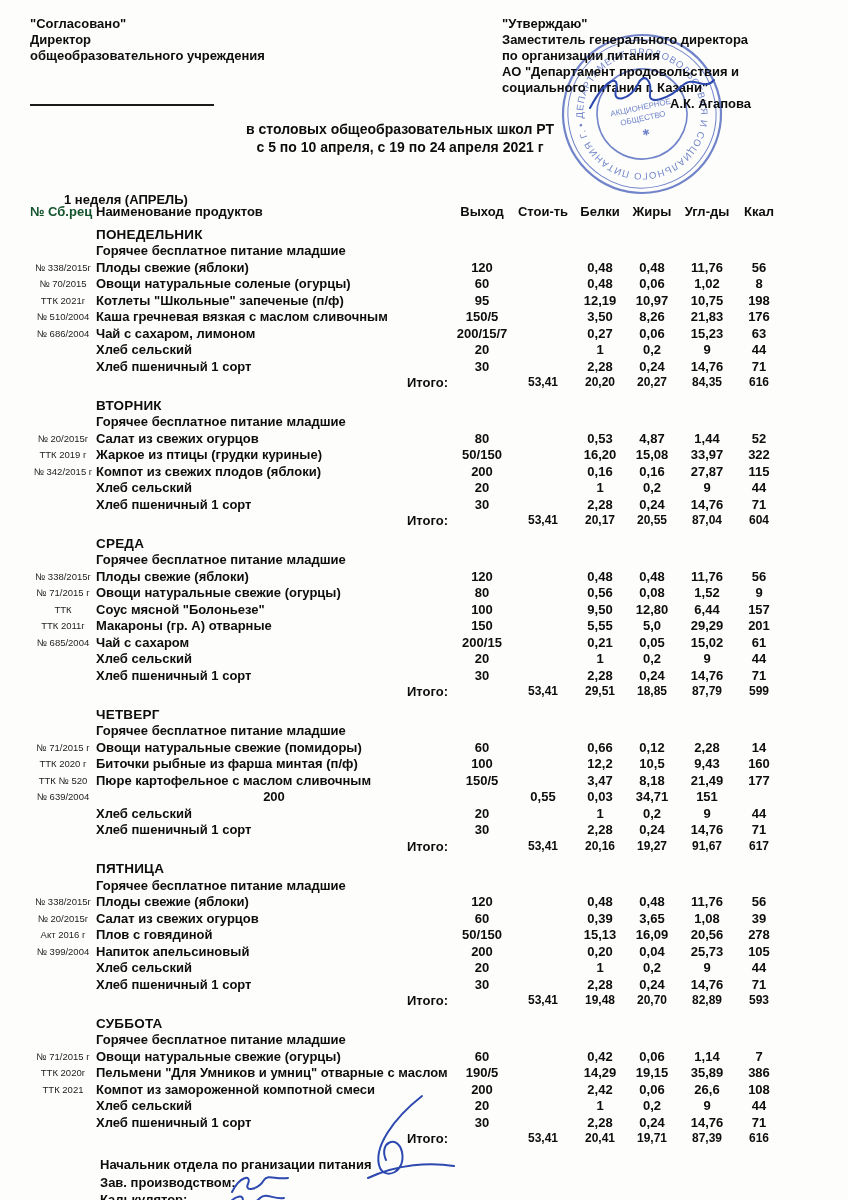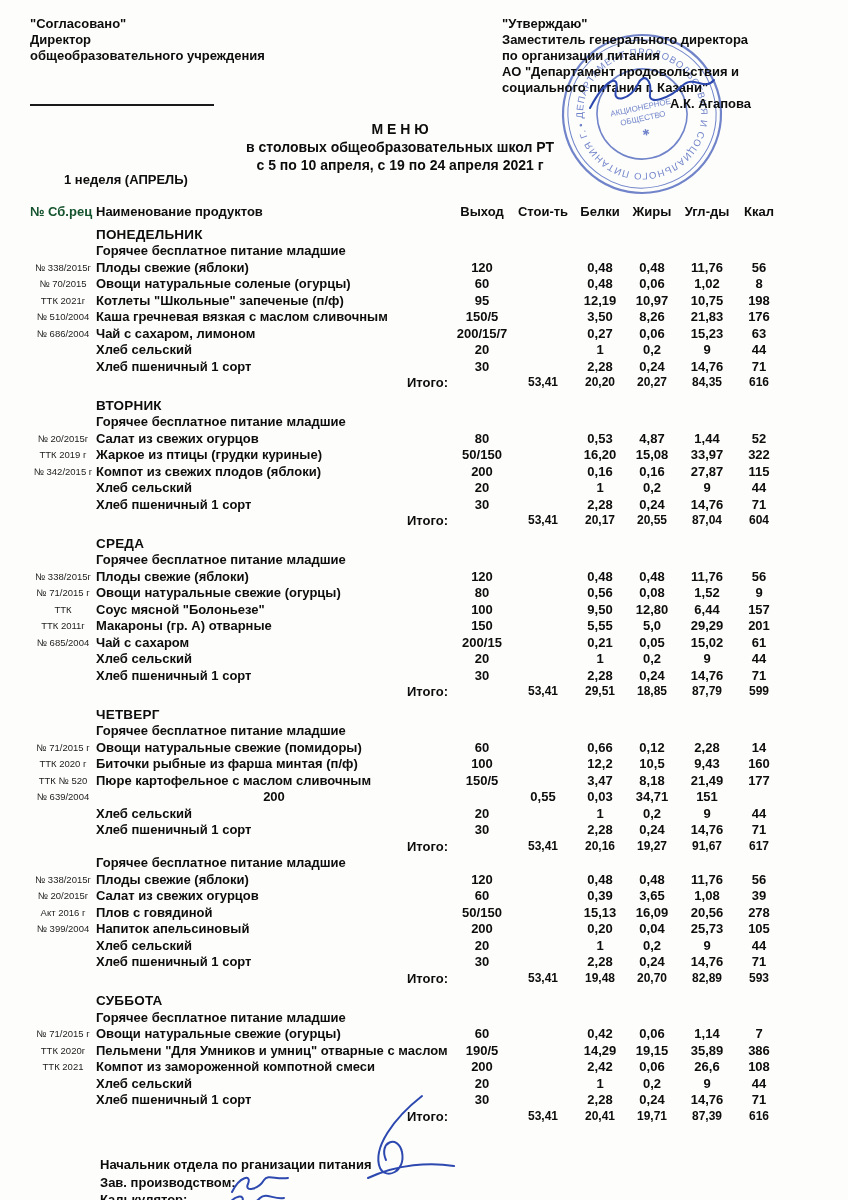--- a/index.html
+++ b/index.html
@@ -10,21 +10,21 @@
     font-family:"Liberation Sans",sans-serif;
   }
   
   .approval{position:absolute;top:16px;left:30px;width:790px;display:flex;justify-content:space-between;z-index:2;}
   .appr-left{width:300px;font-size:13px;font-weight:bold;line-height:16px;}
   .appr-right{width:318px;font-size:13px;font-weight:bold;line-height:16px;position:relative;}
   .sig-line{width:184px;height:0;border-bottom:2px solid #1a1a1a;margin-top:40px;}
   .appr-name{margin-top:0;padding-left:168px;white-space:nowrap;}
   
   .title{position:absolute;top:120px;left:0;width:800px;text-align:center;font-weight:bold;font-size:14px;line-height:18px;z-index:2;}
-  .week{position:absolute;top:172px;left:64px;font-weight:bold;font-size:13px;z-index:2;}
+  .week{position:absolute;top:192px;left:64px;font-weight:bold;font-size:13px;z-index:2;}
   
   .table{position:absolute;top:202px;left:30px;width:752px;z-index:2;}
   .trow{display:grid;grid-template-columns:66px 356px 60px 62px 52px 52px 58px 46px;height:16.5px;align-items:center;}
   .cell{font-size:13px;font-weight:bold;text-align:center;line-height:15px;white-space:nowrap;}
   .c-rec{font-size:9.5px;font-weight:400;color:#1c1c1c;}
   .c-name{text-align:left;}
   .thead{height:18px;}
   .thead .c-rec{font-size:13px;font-weight:bold;color:#14532d;text-align:left;}
   .trow.day{margin-top:6px;}
   .trow.day .c-name{font-size:13.5px;letter-spacing:.2px;}
@@ -87,21 +87,20 @@
     <path d="M72,6 C44,28 22,58 30,78 C36,90 56,82 52,62 C48,44 28,52 36,70 M18,88 C48,74 80,72 104,76"></path>
   </svg>
   <svg class="sig sig-c" width="70" height="26" viewBox="0 0 70 26">
     <path d="M4,20 C12,4 24,2 20,12 C16,20 30,18 36,8 C40,2 48,8 60,6"></path>
   </svg>
   <svg class="sig sig-d" width="70" height="26" viewBox="0 0 70 26">
     <path d="M6,18 C14,4 26,4 22,12 C18,20 32,16 40,8 C46,2 54,10 64,8"></path>
   </svg>
 
   <div class="title">
-    <div>М Е Н Ю</div>
     <div>в столовых общеобразовательных школ РТ</div>
     <div>с 5 по 10 апреля, с 19 по 24 апреля 2021 г</div>
   </div>
 
   <div class="week">1 неделя (АПРЕЛЬ)</div>
 
   <div class="table">
     <div class="trow thead">
       <div class="cell c-rec">№ Сб.рец</div>
       <div class="cell c-name">Наименование продуктов</div>
@@ -475,20 +474,30 @@
         <div class="trow total">
           <div class="cell c-rec"></div>
           <div class="cell c-name">Итого:</div>
           <div class="cell c-out"></div>
           <div class="cell c-cost">53,41</div>
           <div class="cell c-protein">20,16</div>
           <div class="cell c-fat">19,27</div>
           <div class="cell c-carbs">91,67</div>
           <div class="cell c-kcal">617</div>
         </div>
+        <div class="trow day">
+          <div class="cell c-rec"></div>
+          <div class="cell c-name">ПЯТНИЦА</div>
+          <div class="cell c-out"></div>
+          <div class="cell c-cost"></div>
+          <div class="cell c-protein"></div>
+          <div class="cell c-fat"></div>
+          <div class="cell c-carbs"></div>
+          <div class="cell c-kcal"></div>
+        </div>
         <div class="trow section">
           <div class="cell c-rec"></div>
           <div class="cell c-name">Горячее бесплатное питание младшие</div>
           <div class="cell c-out"></div>
           <div class="cell c-cost"></div>
           <div class="cell c-protein"></div>
           <div class="cell c-fat"></div>
           <div class="cell c-carbs"></div>
           <div class="cell c-kcal"></div>
         </div>

